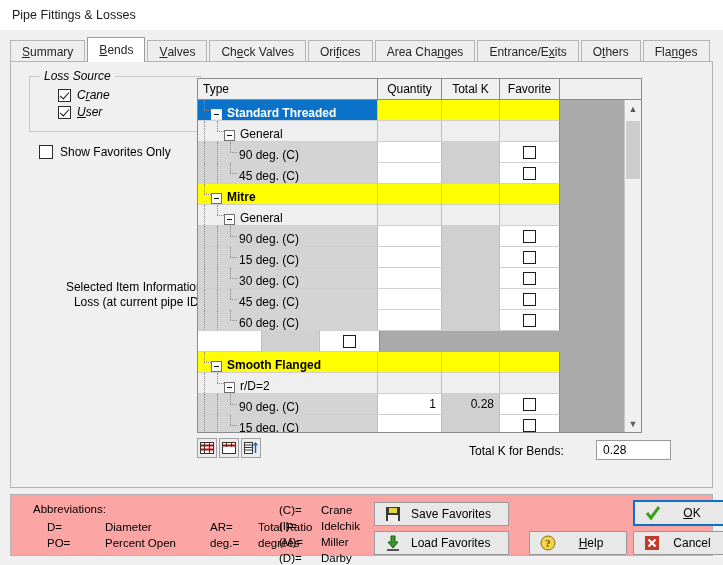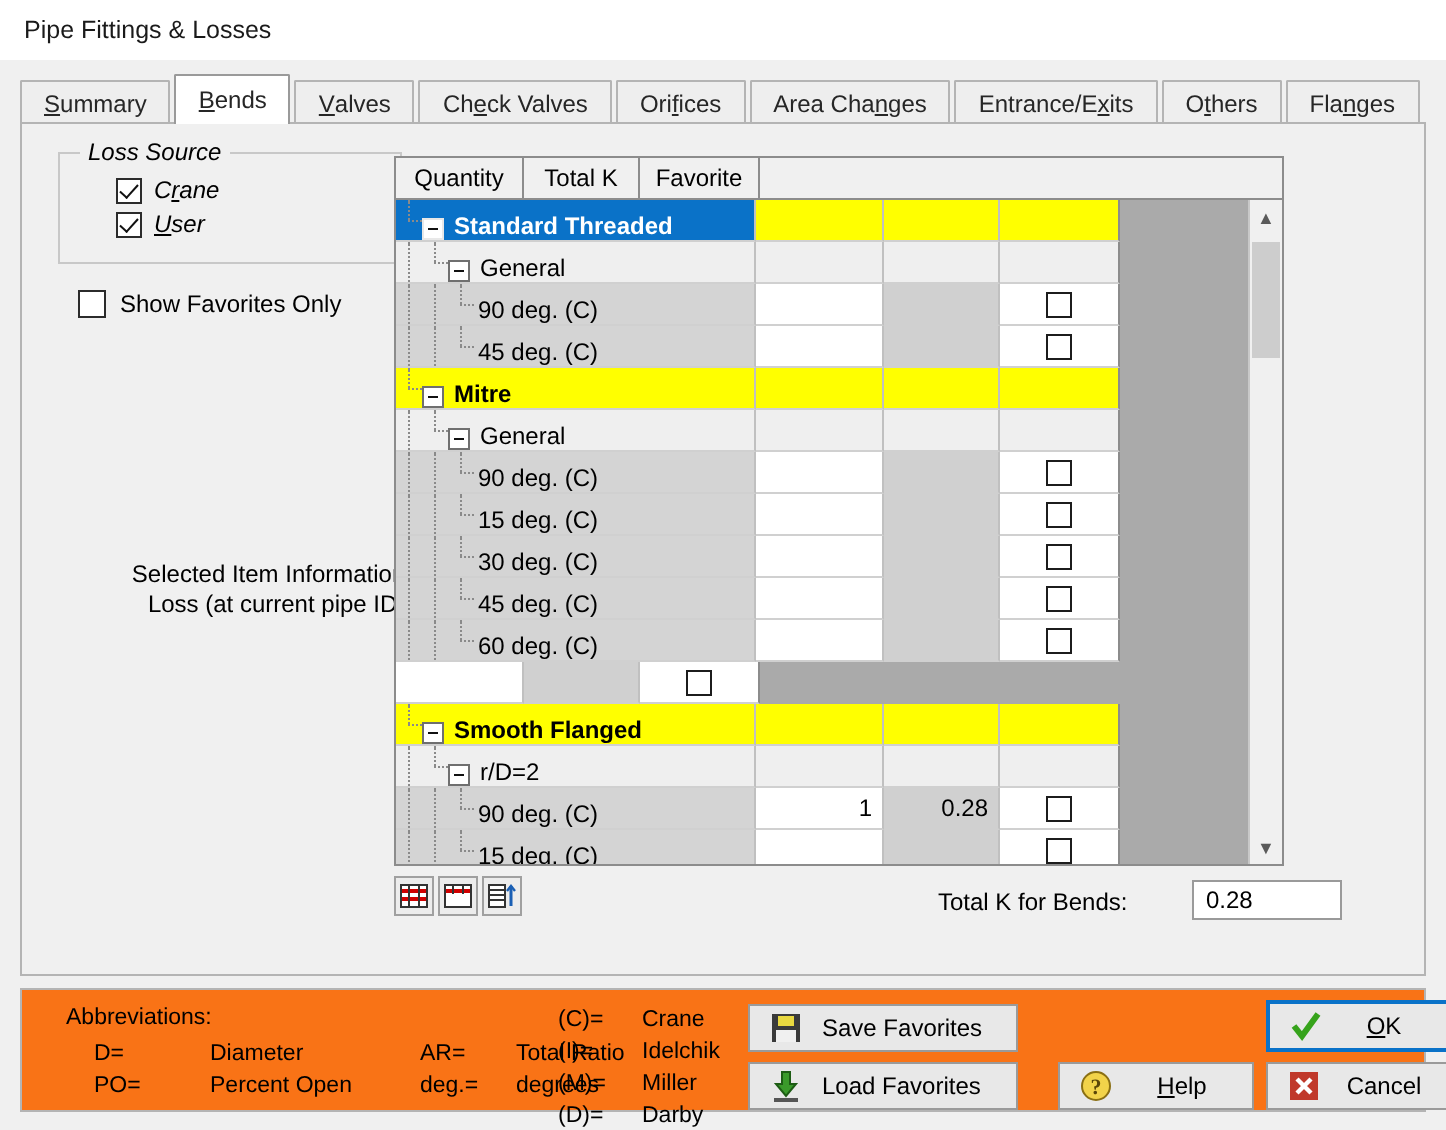--- a/index.html
+++ b/index.html
@@ -192,21 +192,21 @@
   .totalk-label { position:absolute; left:458px; top:382px; font-size:12px; }
   .totalk-box {
     position:absolute; left:585px; top:378px; width:75px; height:20px;
     border:1px solid #9a9a9a; background:#ffffff;
     display:flex; align-items:center; padding-left:6px; font-size:12px;
   }
 
   
   .bottom {
     position:absolute; left:10px; top:494px; width:703px; height:62px;
-    background:#f97316; border:1px solid #b4b4b4;
+    background:#fca5a5; border:1px solid #b4b4b4;
   }
   .abbr-title { position:absolute; left:22px; top:8px; font-size:11.5px; }
   .abbr-grid { position:absolute; left:36px; top:24px; font-size:11.5px; line-height:16px; }
   .abbr-row { display:flex; }
   .abbr-k { width:58px; }
   .abbr-v { width:105px; }
   .abbr-k2 { width:48px; }
   .abbr-col3 { position:absolute; left:268px; top:7px; font-size:11.5px; line-height:16px; }
   .abbr-row3 { display:flex; }
   .abbr-k3 { width:42px; }
@@ -268,20 +268,21 @@
       <span class="chk-label">Show Favorites Only</span>
     </div>
 
     <div class="selinfo">
       <div>Selected Item Information:</div>
       <div>Loss (at current pipe ID):</div>
     </div>
 
     <div class="grid-wrap">
       <div class="grid-head">
+        <div class="hcell h-type">Type</div>
         <div class="hcell h-qty">Quantity</div>
         <div class="hcell h-tk">Total K</div>
         <div class="hcell h-fav">Favorite</div>
         <div class="h-pad"></div>
       </div>
       <div class="grid-body">
         <div id="rows">
             <div class="row group selected">
               <div class="cell-type">
                 <div class="tree">

